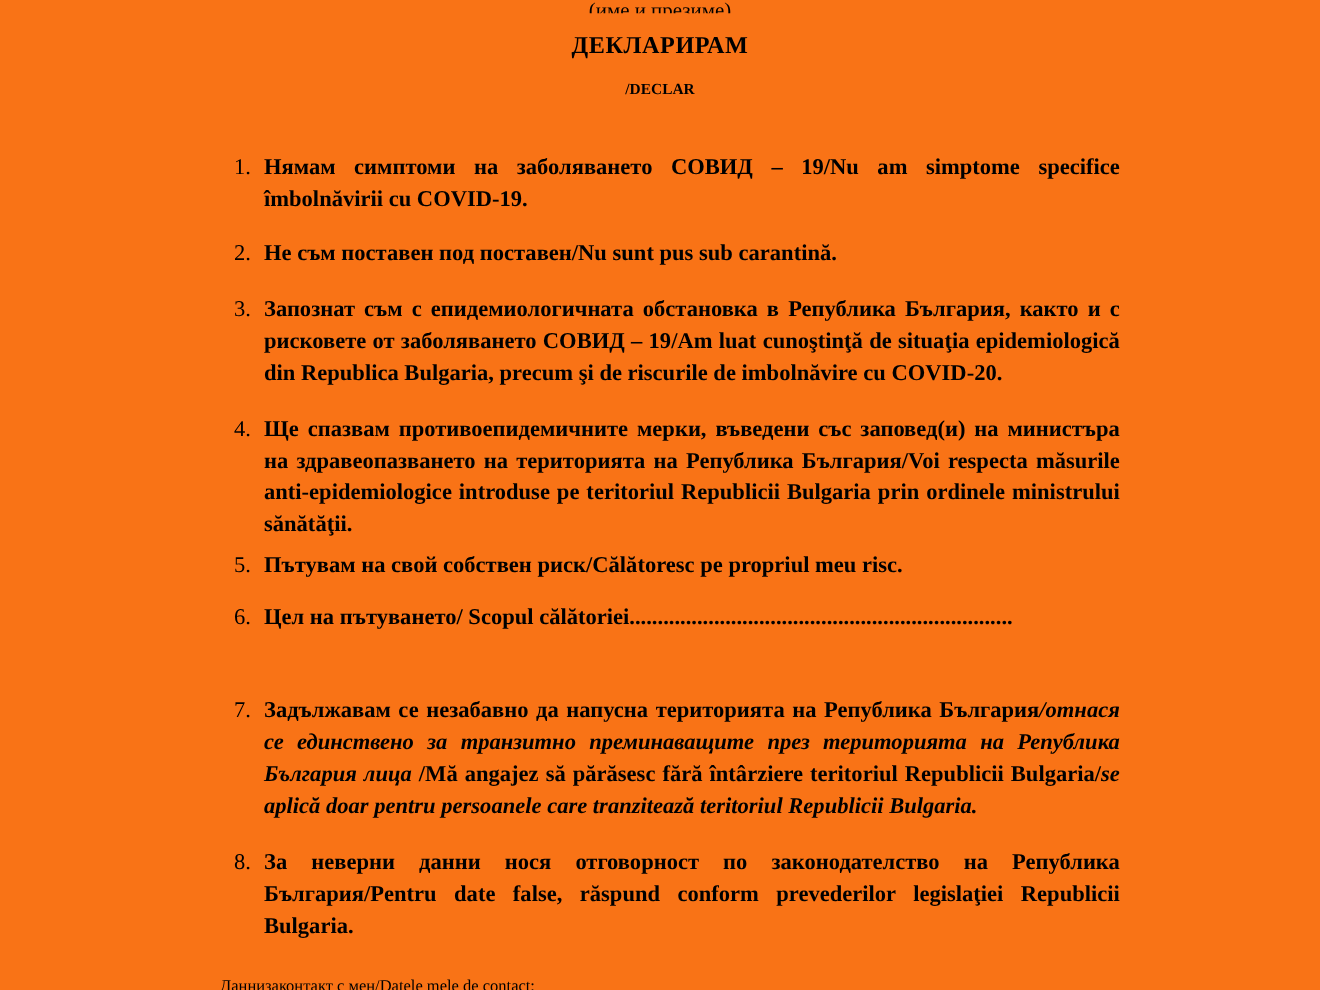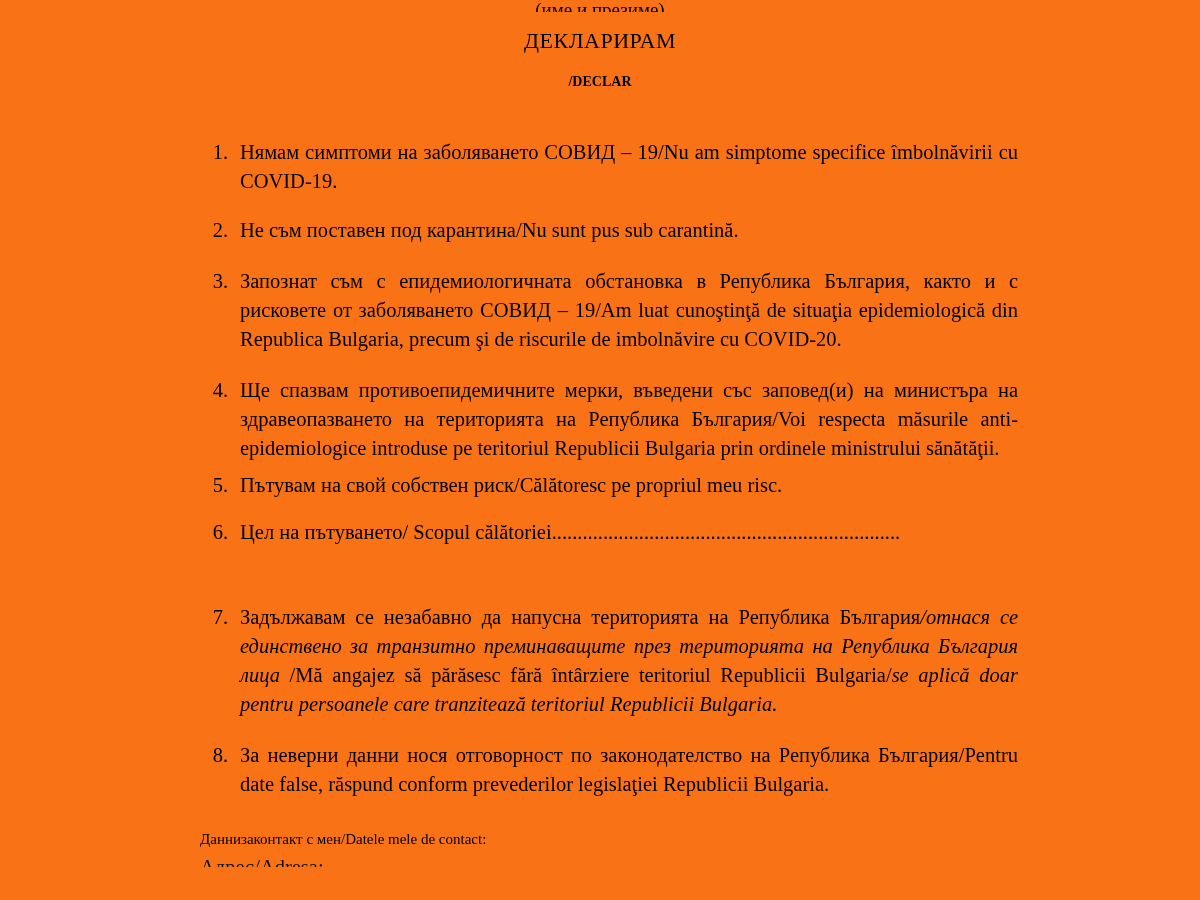--- a/index.html
+++ b/index.html
@@ -31,21 +31,21 @@
   }
   .partial-line {
     font-size: 19px;
     line-height: 20px;
     height: 12px;
     overflow: hidden;
     text-align: center;
     color: #000;
   }
   .decl-bg {
-    font-weight: normal;
+    font-weight: bold;
     font-size: 22px;
     letter-spacing: 0.5px;
     margin-top: 16px;
   }
   .decl-ro {
     font-weight: bold;
     font-size: 14px;
     margin-top: 20px;
   }
   .list {
@@ -65,20 +65,21 @@
     flex: 0 0 40px;
     text-align: right;
     padding-right: 12px;
     box-sizing: border-box;
   }
   .item .body {
     flex: 1 1 auto;
     text-align: justify;
     text-justify: inter-word;
     padding-right: 2px;
+    font-weight: bold;
   }
   .item.tight {
     margin-bottom: 8px;
   }
   .item.extra-loose {
     margin-bottom: 56px;
   }
   .italic {
     font-style: italic;
   }
@@ -117,21 +118,21 @@
     <div class="list-wrap">
       <ul class="list">
 
         <li class="item" style="margin-top:48px;">
           <span class="num">1.</span>
           <span class="body">Нямам симптоми на заболяването СОВИД – 19/Nu am simptome specifice îmbolnăvirii cu COVID-19.</span>
         </li>
 
         <li class="item" style="margin-bottom:22px;">
           <span class="num">2.</span>
-          <span class="body">Не съм поставен под карантина/Nu sunt pus sub carantină.</span>
+          <span class="body">Не съм поставен под поставен/Nu sunt pus sub carantină.</span>
         </li>
 
         <li class="item" style="margin-bottom:22px;">
           <span class="num">3.</span>
           <span class="body">Запознат съм с епидемиологичната обстановка в Република България, както и с рисковете от заболяването СОВИД – 19/Am luat cunoştinţă de situaţia epidemiologică din Republica Bulgaria, precum şi de riscurile de imbolnăvire cu COVID-20.</span>
         </li>
 
         <li class="item tight">
           <span class="num">4.</span>
           <span class="body">Ще спазвам противоепидемичните мерки, въведени със заповед(и) на министъра на здравеопазването на територията на Република България/Voi respecta măsurile anti-epidemiologice introduse pe teritoriul Republicii Bulgaria prin ordinele ministrului sănătăţii.</span>

